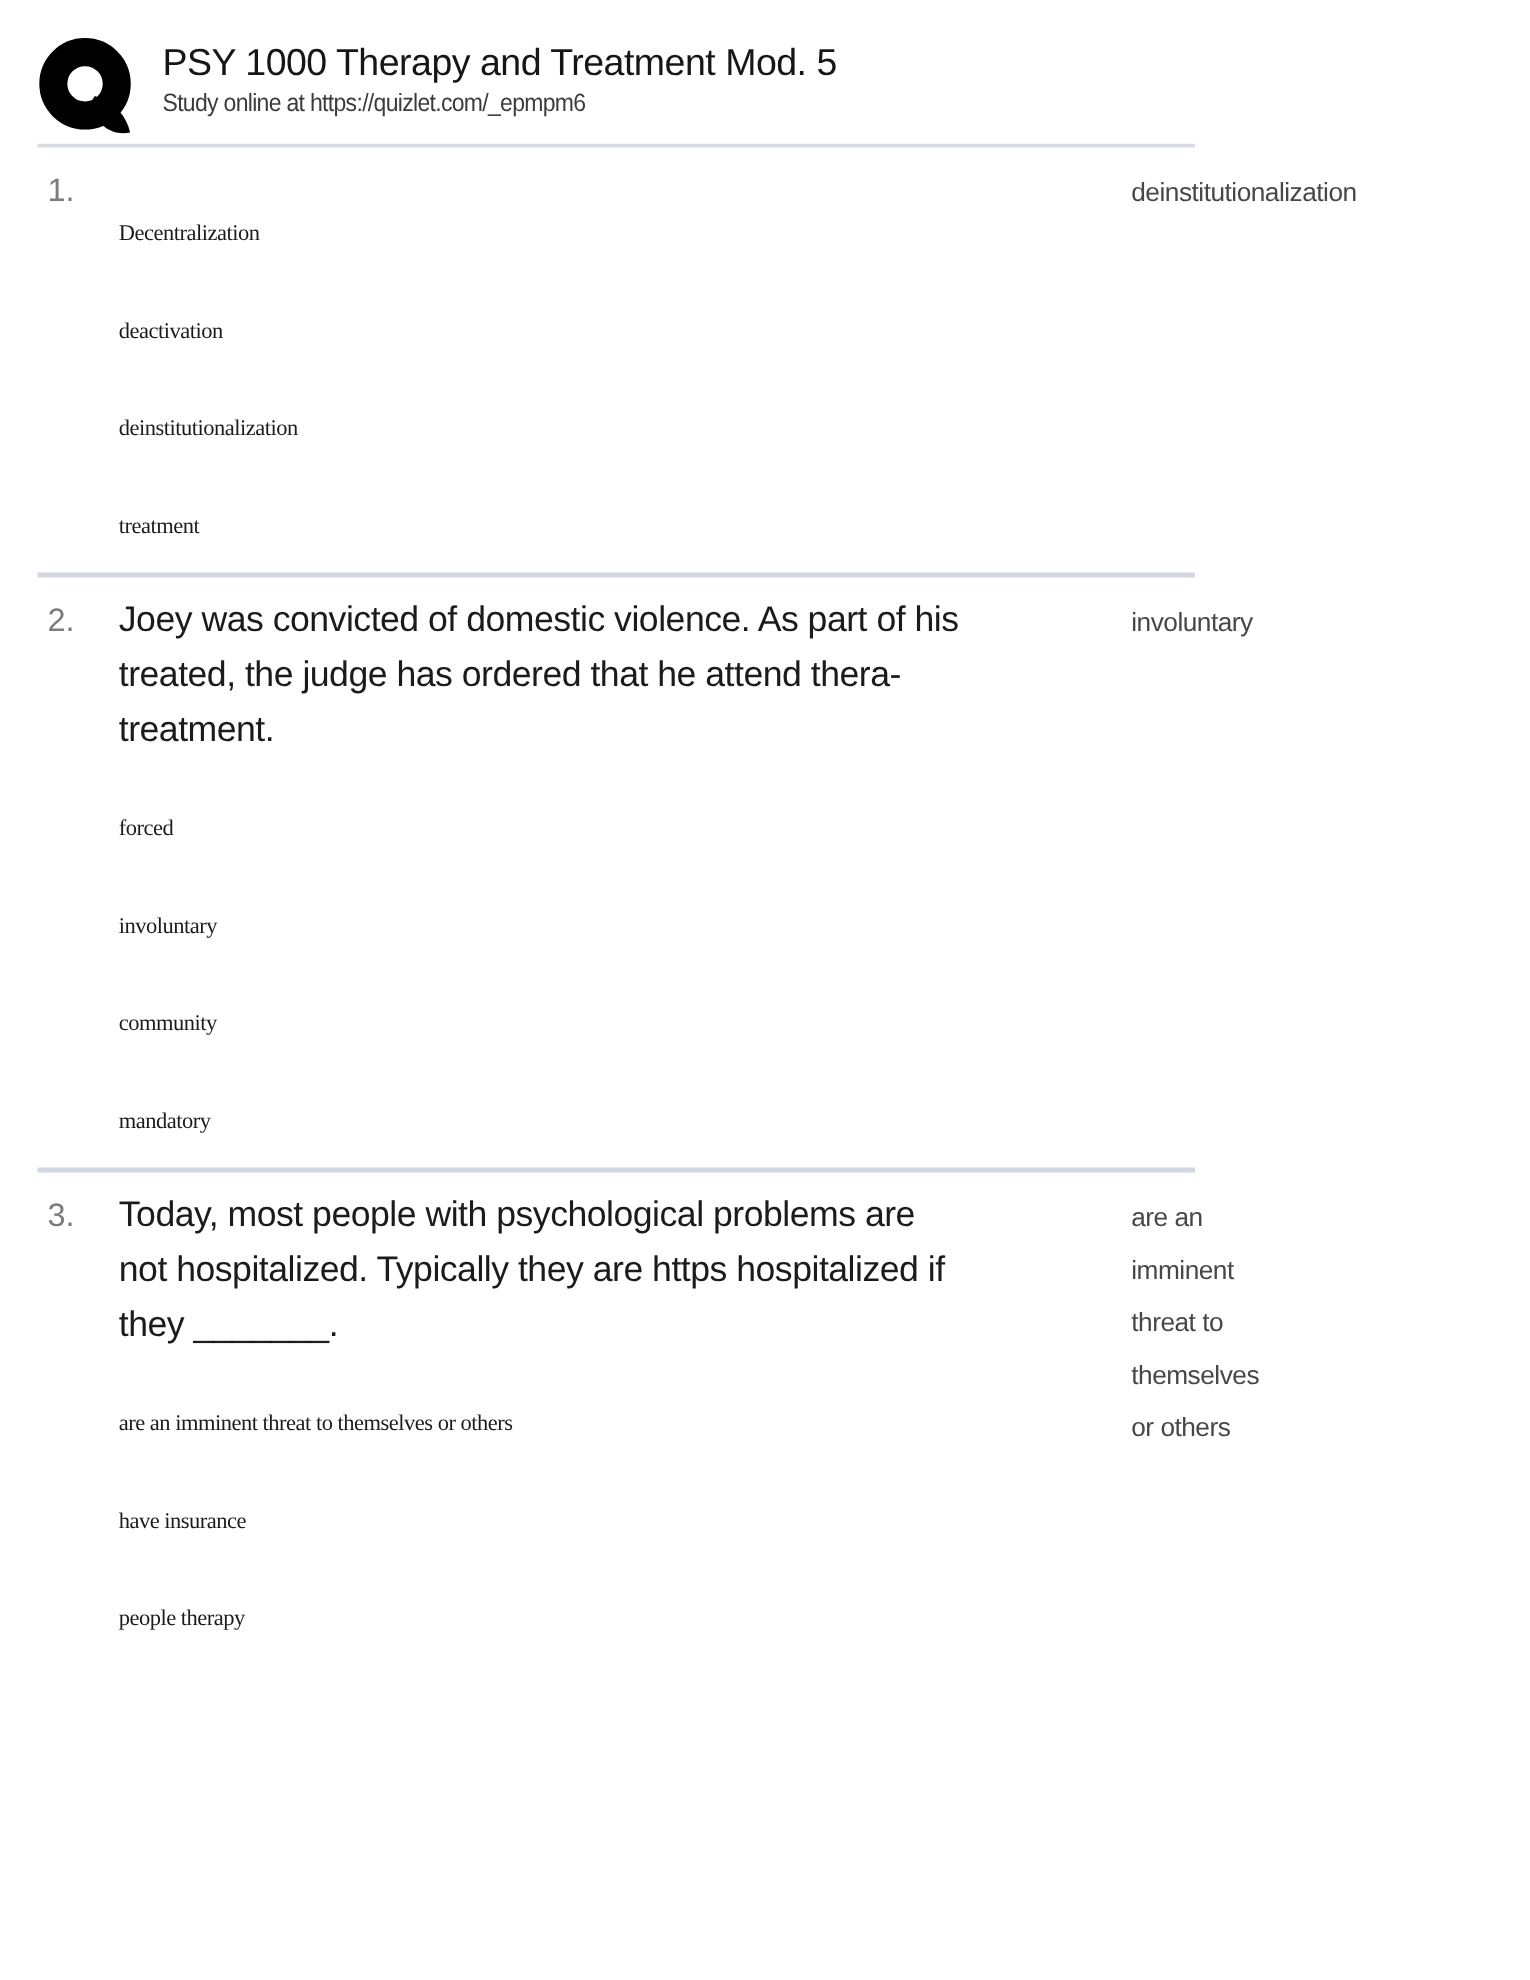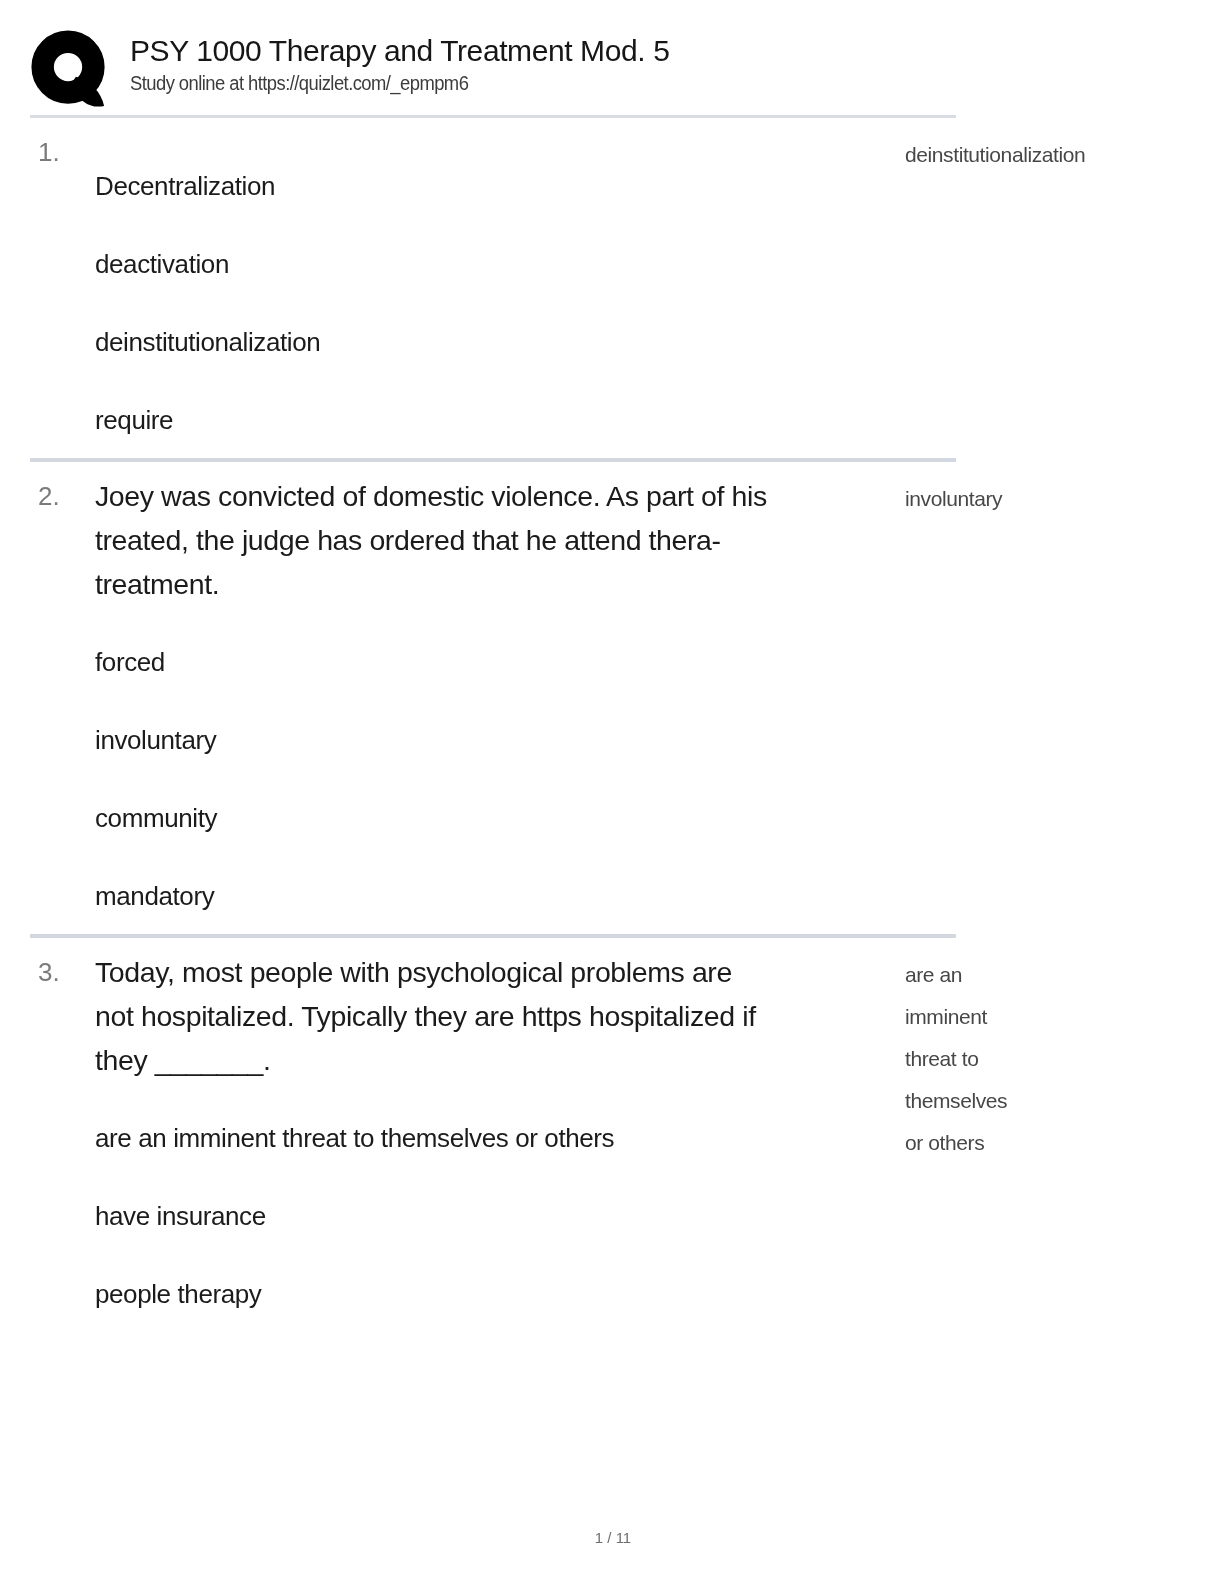--- a/index.html
+++ b/index.html
@@ -58,24 +58,25 @@
     padding-left: 8px;
   }
   .qtext {
     font-size: 28.5px;
     line-height: 44px;
     letter-spacing: -0.4px;
   }
   .qtext .line { white-space: nowrap; }
   .option {
     margin: 34px 0 0 0;
-    font-size: 26px;
+    font-size: 18px;
     line-height: 44px;
     letter-spacing: -0.4px;
     white-space: nowrap;
+    font-family: Liberation Serif, serif;
   }
   .answer {
     font-size: 21px;
     line-height: 42px;
     color: #474747;
     letter-spacing: -0.4px;
     padding-left: 10px;
     padding-top: 4px;
   }
   
@@ -106,21 +107,21 @@
       <div class="subtitle">Study online at https://quizlet.com/_epmpm6</div>
     </div>
   </div>
 
   <section class="question">
     <div class="qnum">1.</div>
     <div class="qbody">
       <p class="option">Decentralization</p>
       <p class="option">deactivation</p>
       <p class="option">deinstitutionalization</p>
-      <p class="option">require</p>
+      <p class="option">treatment</p>
     </div>
     <div class="answer">deinstitutionalization</div>
   </section>
 
   <section class="question">
     <div class="qnum">2.</div>
     <div class="qbody">
       <div class="qtext">
         <div class="line">Joey was convicted of domestic violence. As part of his</div>
         <div class="line">treated, the judge has ordered that he attend thera-</div>
@@ -142,17 +143,14 @@
         <div class="line">not hospitalized. Typically they are https hospitalized if</div>
         <div class="line">they _______.</div>
       </div>
       <p class="option">are an imminent threat to themselves or others</p>
       <p class="option">have insurance</p>
       <p class="option">people therapy</p>
     </div>
     <div class="answer">are an imminent threat to themselves or others</div>
   </section>
 
-  <div class="footer">
-    <span>1 / 11</span>
-  </div>
 
 </div>
 
 </body></html>

